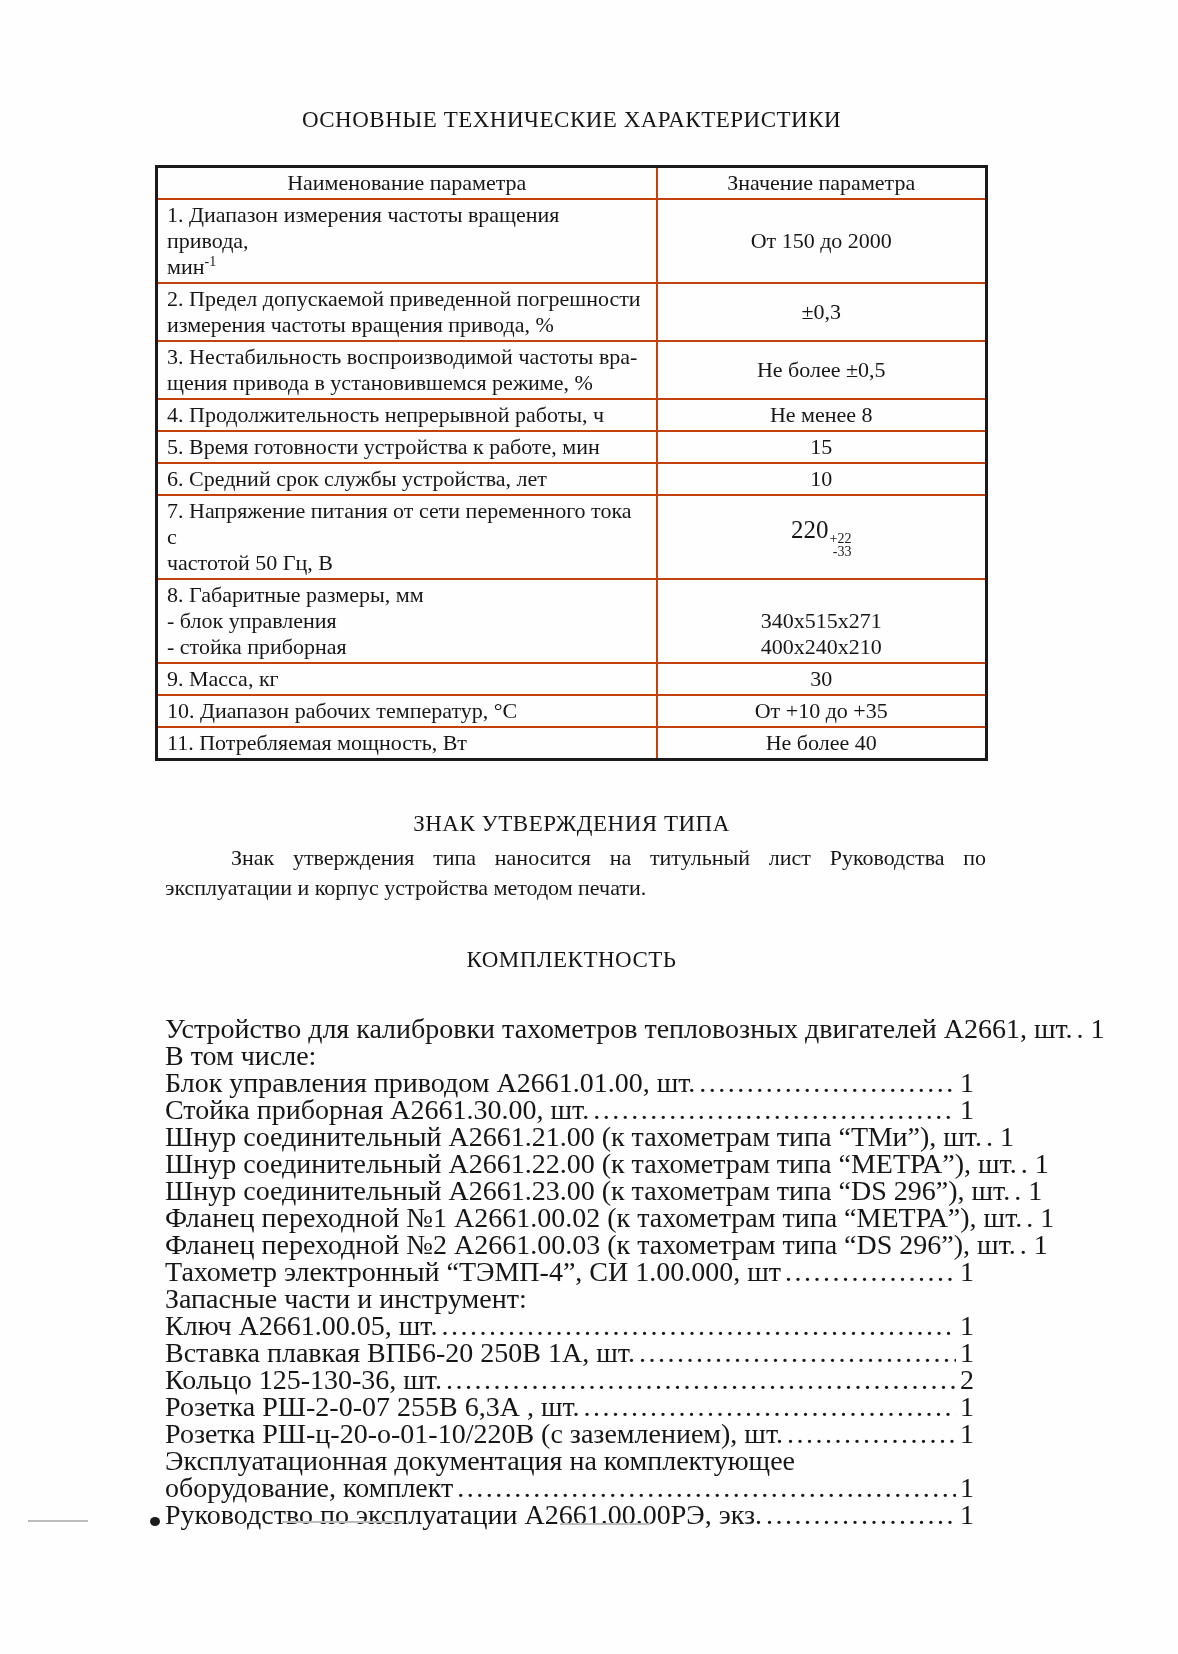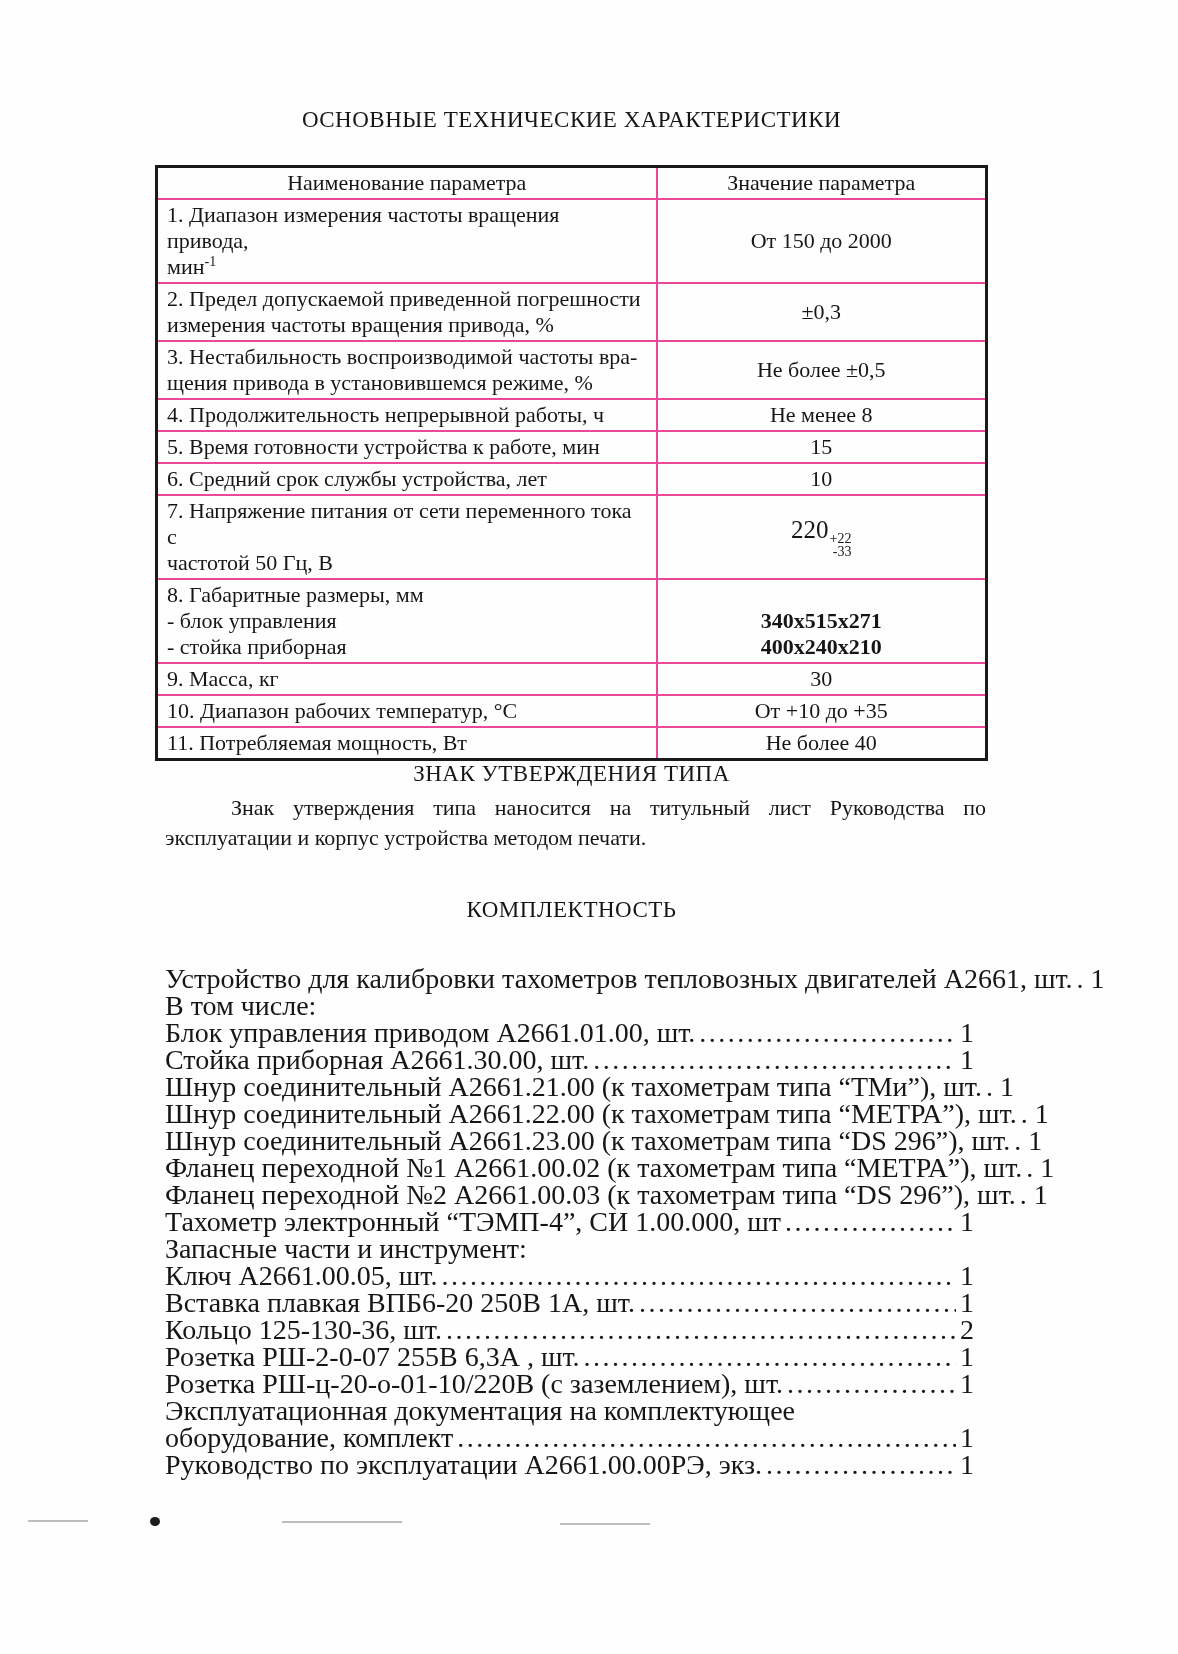--- a/index.html
+++ b/index.html
@@ -11,35 +11,35 @@
     margin:0 auto;
     background:#fefefe;
     padding:107px 190px 12px 155px;
     overflow:hidden;
   }
   .title {
     font-size:23px; font-weight:normal; text-align:center;
     letter-spacing:0.5px; margin-bottom:32px;
   }
   table.specs { width:100%; border-collapse:collapse; font-size:22px; border:3px solid #1a1a1a; }
-  .specs th, .specs td { border:2px solid #ec4899; padding:2px 9px; line-height:26px; font-weight:normal; }
+  .specs th, .specs td { border:2px solid #c2410c; padding:2px 9px; line-height:26px; font-weight:normal; }
   .specs th { text-align:center; }
   .specs td.name { text-align:left; }
   .specs td.val { text-align:center; }
-  .specs td.bottom { vertical-align:bottom;font-weight:bold; }
+  .specs td.bottom { vertical-align:bottom; }
   .specs sup { font-size:14px; line-height:0; }
   .v220 { font-size:25px; }
   .supsub {
     display:inline-flex; flex-direction:column; text-align:left;
     font-size:14px; line-height:13px; vertical-align:-5px; margin-left:1px;align-items:flex-end;
   }
   .section {
     font-size:23px; font-weight:normal; text-align:center; letter-spacing:0.5px;
   }
-  .sec-type { }
+  .sec-type { margin-top:50px; }
   .para {
     font-size:22px; line-height:30px; text-align:justify;
     text-indent:66px; margin-top:6px; padding:0 2px 0 10px;
   }
   .sec-compl { margin-top:44px; }
   .list { margin-top:42px; padding-left:10px; padding-right:14px; font-size:28px; }
   .item { display:flex; align-items:baseline; line-height:27px; }
   .item .txt { flex:0 0 auto; white-space:nowrap; }
   .item .dots { flex:1 1 auto; overflow:hidden; white-space:nowrap; margin:0 4px; min-width:10px; }
   .item .dots::after {

